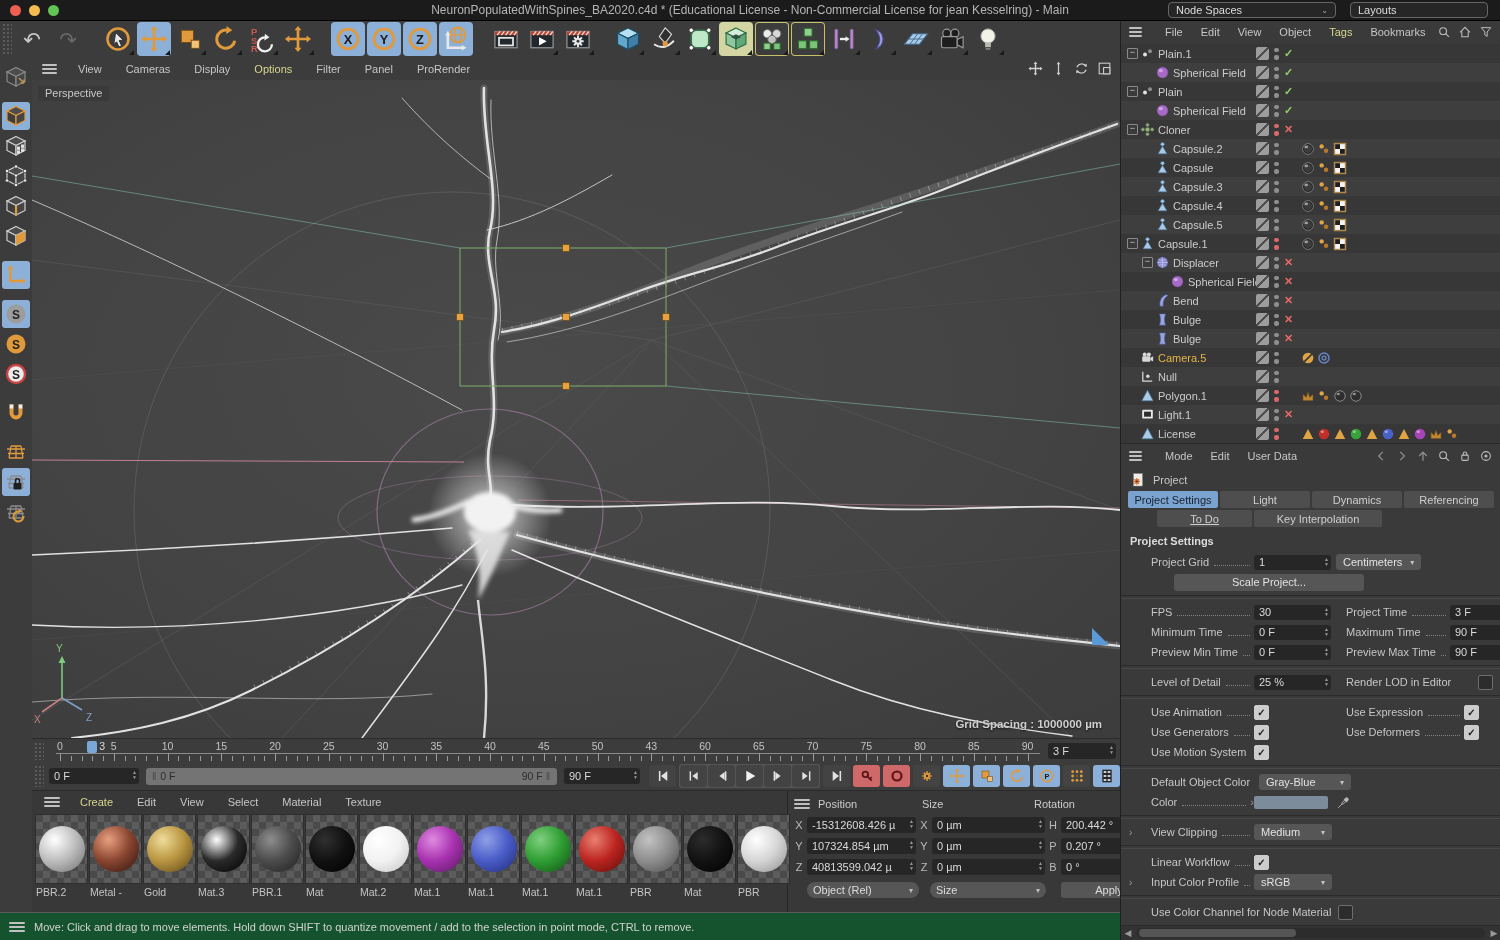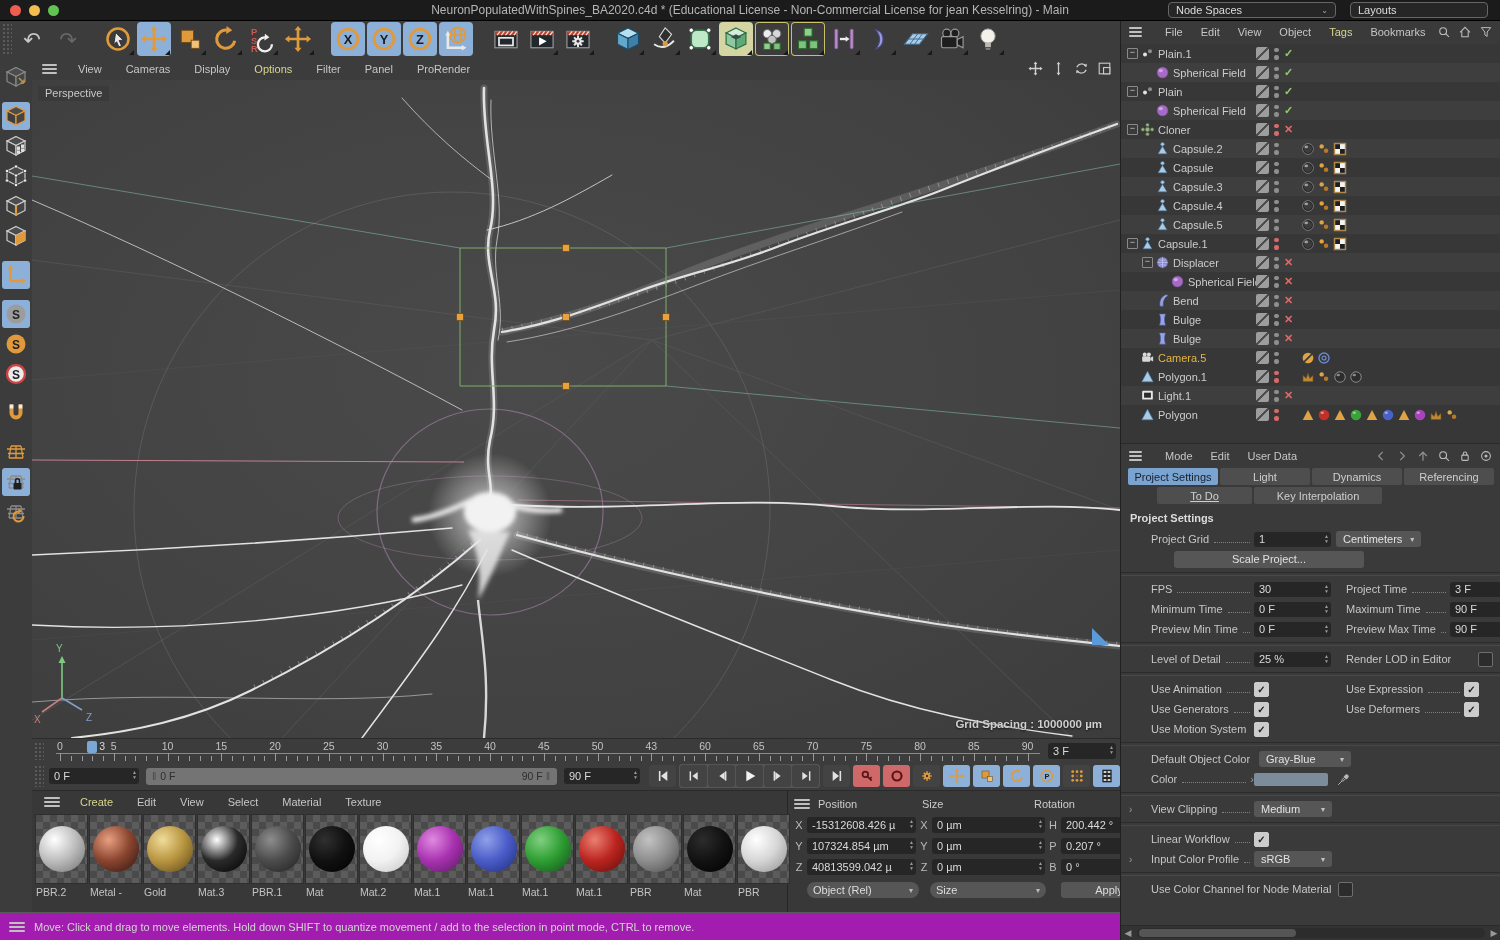--- a/index.html
+++ b/index.html
@@ -108,21 +108,21 @@
   .cfield{width:92px;flex:none;padding-right:12px;}
   .cfield2{width:96px;flex:none;padding-right:12px;}
   .cfield3{width:88px;flex:none;padding-right:12px;}
   .coordfoot{display:flex;align-items:center;height:22px;gap:3px;margin-top:2px;}
   .cdrop{background:#565656;border-radius:8px;height:16px;display:flex;align-items:center;justify-content:space-between;
          padding:0 6px;color:#ddd;}
   .cdrop .caret{font-size:8px;color:#bbb;}
   .applybtn{background:#565656;border-radius:3px;height:16px;display:flex;align-items:center;justify-content:center;color:#ddd;}
 
   
-  .statusbar{position:absolute;left:0;top:912px;width:1126px;height:28px;background:#a21caf;border-top:1px solid #5a5a5a;
+  .statusbar{position:absolute;left:0;top:912px;width:1126px;height:28px;background:#14532d;border-top:1px solid #5a5a5a;
              display:flex;align-items:center;gap:9px;padding-left:9px;}
   .statusbar .ham{width:16px;}
   .statustext{color:#d2d2d2;}
 
   
   .right{position:absolute;left:1120px;top:20px;width:380px;bottom:0;background:#3a3a3a;border-left:1px solid #202020;
          display:flex;flex-direction:column;}
   .ommenu,.ammenu{height:24px;display:flex;align-items:center;gap:0;padding:0 8px;flex:none;}
   .ommenu .ham,.ammenu .ham{width:17px;margin-right:10px;}
   .ommenu .menuitem,.ammenu .menuitem{padding:0 9px;}
@@ -1673,20 +1673,34 @@
               </svg>
             </span>
             <span class="icon">
               <svg viewBox="0 0 24 24" width="100%" height="100%">
                 <circle cx="12" cy="12" r="8.6" fill="none" stroke="#6888cc" stroke-width="2.4"></circle>
                 <circle cx="12" cy="12" r="3.4" fill="none" stroke="#6888cc" stroke-width="2.2"></circle>
               </svg>
             </span>
           </span>
         </div>
+        <div class="trow alt">
+          <span class="icon ticon" style="left: 19px;">
+            <svg viewBox="0 0 24 24" width="100%" height="100%">
+              <path d="M4.5 4.5 V19.5 H19.5" fill="none" stroke="#d8d8d8" stroke-width="2"></path>
+              <circle cx="12.5" cy="11.5" r="2.8" fill="#d8d8d8"></circle>
+            </svg>
+          </span>
+          <span class="tname" style="left: 37px;">Null</span>
+          <span class="layersq"></span>
+          <span class="vdots">
+            <i></i>
+            <i></i>
+          </span>
+        </div>
         <div class="trow">
           <span class="icon ticon" style="left: 19px;">
             <svg viewBox="0 0 24 24" width="100%" height="100%">
               <path d="M12 3.5 L21 20.5 H3 Z" fill="#a9cbe8" stroke="#4a7aa0" stroke-width="1"></path>
             </svg>
           </span>
           <span class="tname" style="left: 37px;">Polygon.1</span>
           <span class="layersq"></span>
           <span class="vdots red">
             <i></i>
@@ -1732,21 +1746,21 @@
             <i></i>
           </span>
           <span class="state x">✕</span>
         </div>
         <div class="trow">
           <span class="icon ticon" style="left: 19px;">
             <svg viewBox="0 0 24 24" width="100%" height="100%">
               <path d="M12 3.5 L21 20.5 H3 Z" fill="#a9cbe8" stroke="#4a7aa0" stroke-width="1"></path>
             </svg>
           </span>
-          <span class="tname" style="left: 37px;">Polygon</span>
+          <span class="tname" style="left: 37px;">License</span>
           <span class="layersq"></span>
           <span class="vdots red">
             <i></i>
             <i></i>
           </span>
           <span class="tags">
             <span class="icon">
               <svg viewBox="0 0 24 24" width="100%" height="100%">
                 <path d="M12 3.5 L21 20.5 H3 Z" fill="#e0a444"></path>
               </svg>
@@ -1844,20 +1858,35 @@
               <path d="M9 10.5 V8 a3 3 0 0 1 6 0 v2.5" fill="none" stroke="#bcbcbc" stroke-width="1.8"></path>
             </svg>
           </span>
           <span class="icon">
             <svg viewBox="0 0 24 24" width="100%" height="100%">
               <circle cx="12" cy="12" r="7.5" fill="none" stroke="#bcbcbc" stroke-width="1.8"></circle>
               <circle cx="12" cy="12" r="2.6" fill="#bcbcbc"></circle>
             </svg>
           </span>
         </span>
+    </div>
+    <div class="objrow">
+      <span class="icon" id="project-icon">
+          <svg viewBox="0 0 24 24" width="100%" height="100%">
+            <rect x="5.5" y="2.5" width="13" height="18.5" fill="#efede8" stroke="#9a9a9a" stroke-width="0.8"></rect>
+            <g transform="translate(1.5,5.5) scale(0.72)">
+              <g stroke="#d86a28" stroke-width="2.4">
+                <path d="M12 5 V19 M5 12 H19 M7.2 7.2 L16.8 16.8 M16.8 7.2 L7.2 16.8"></path>
+              </g>
+              <circle cx="12" cy="12" r="4.4" fill="#d86a28"></circle>
+              <circle cx="12" cy="12" r="1.8" fill="#3c3c3c"></circle>
+            </g>
+          </svg>
+        </span>
+      <span>Project</span>
     </div>
     <div class="tabs">
       <div class="tabrow" id="tabs-row1">
           <div class="tab sel">Project Settings</div>
           <div class="tab">Light</div>
           <div class="tab">Dynamics</div>
           <div class="tab">Referencing</div>
         </div>
       <div class="tabrow2" id="tabs-row2">
           <div class="tab todo">To Do</div>

